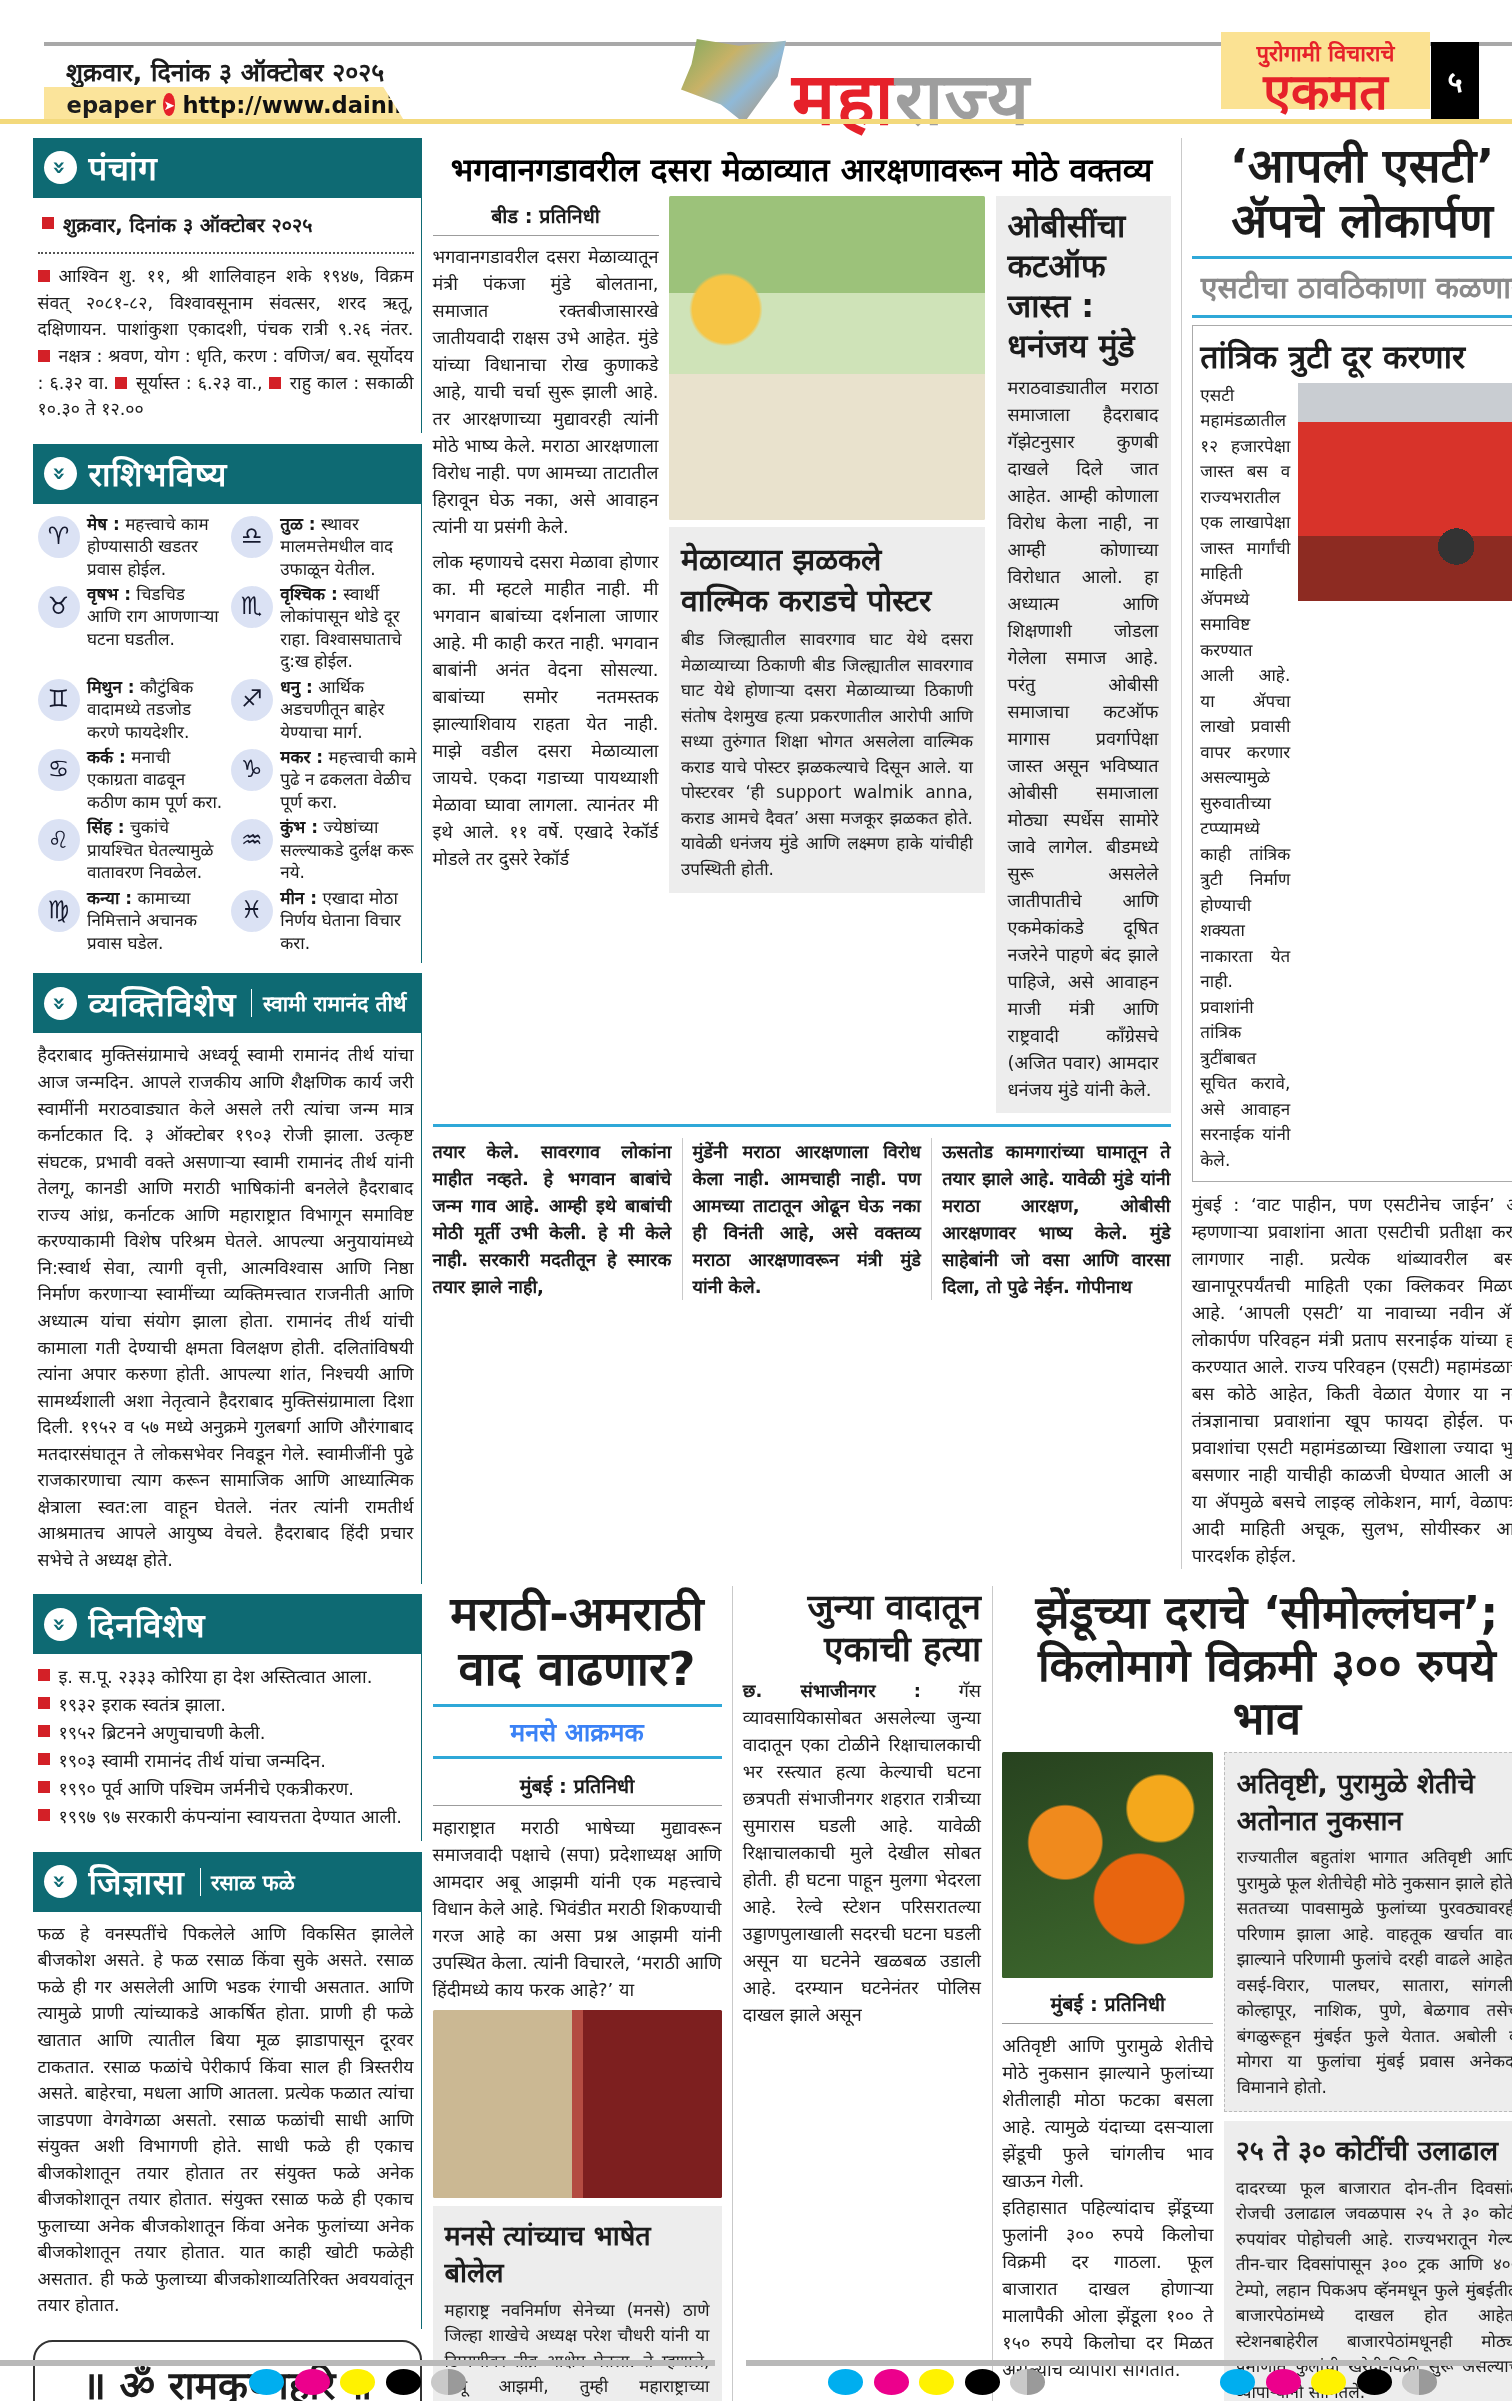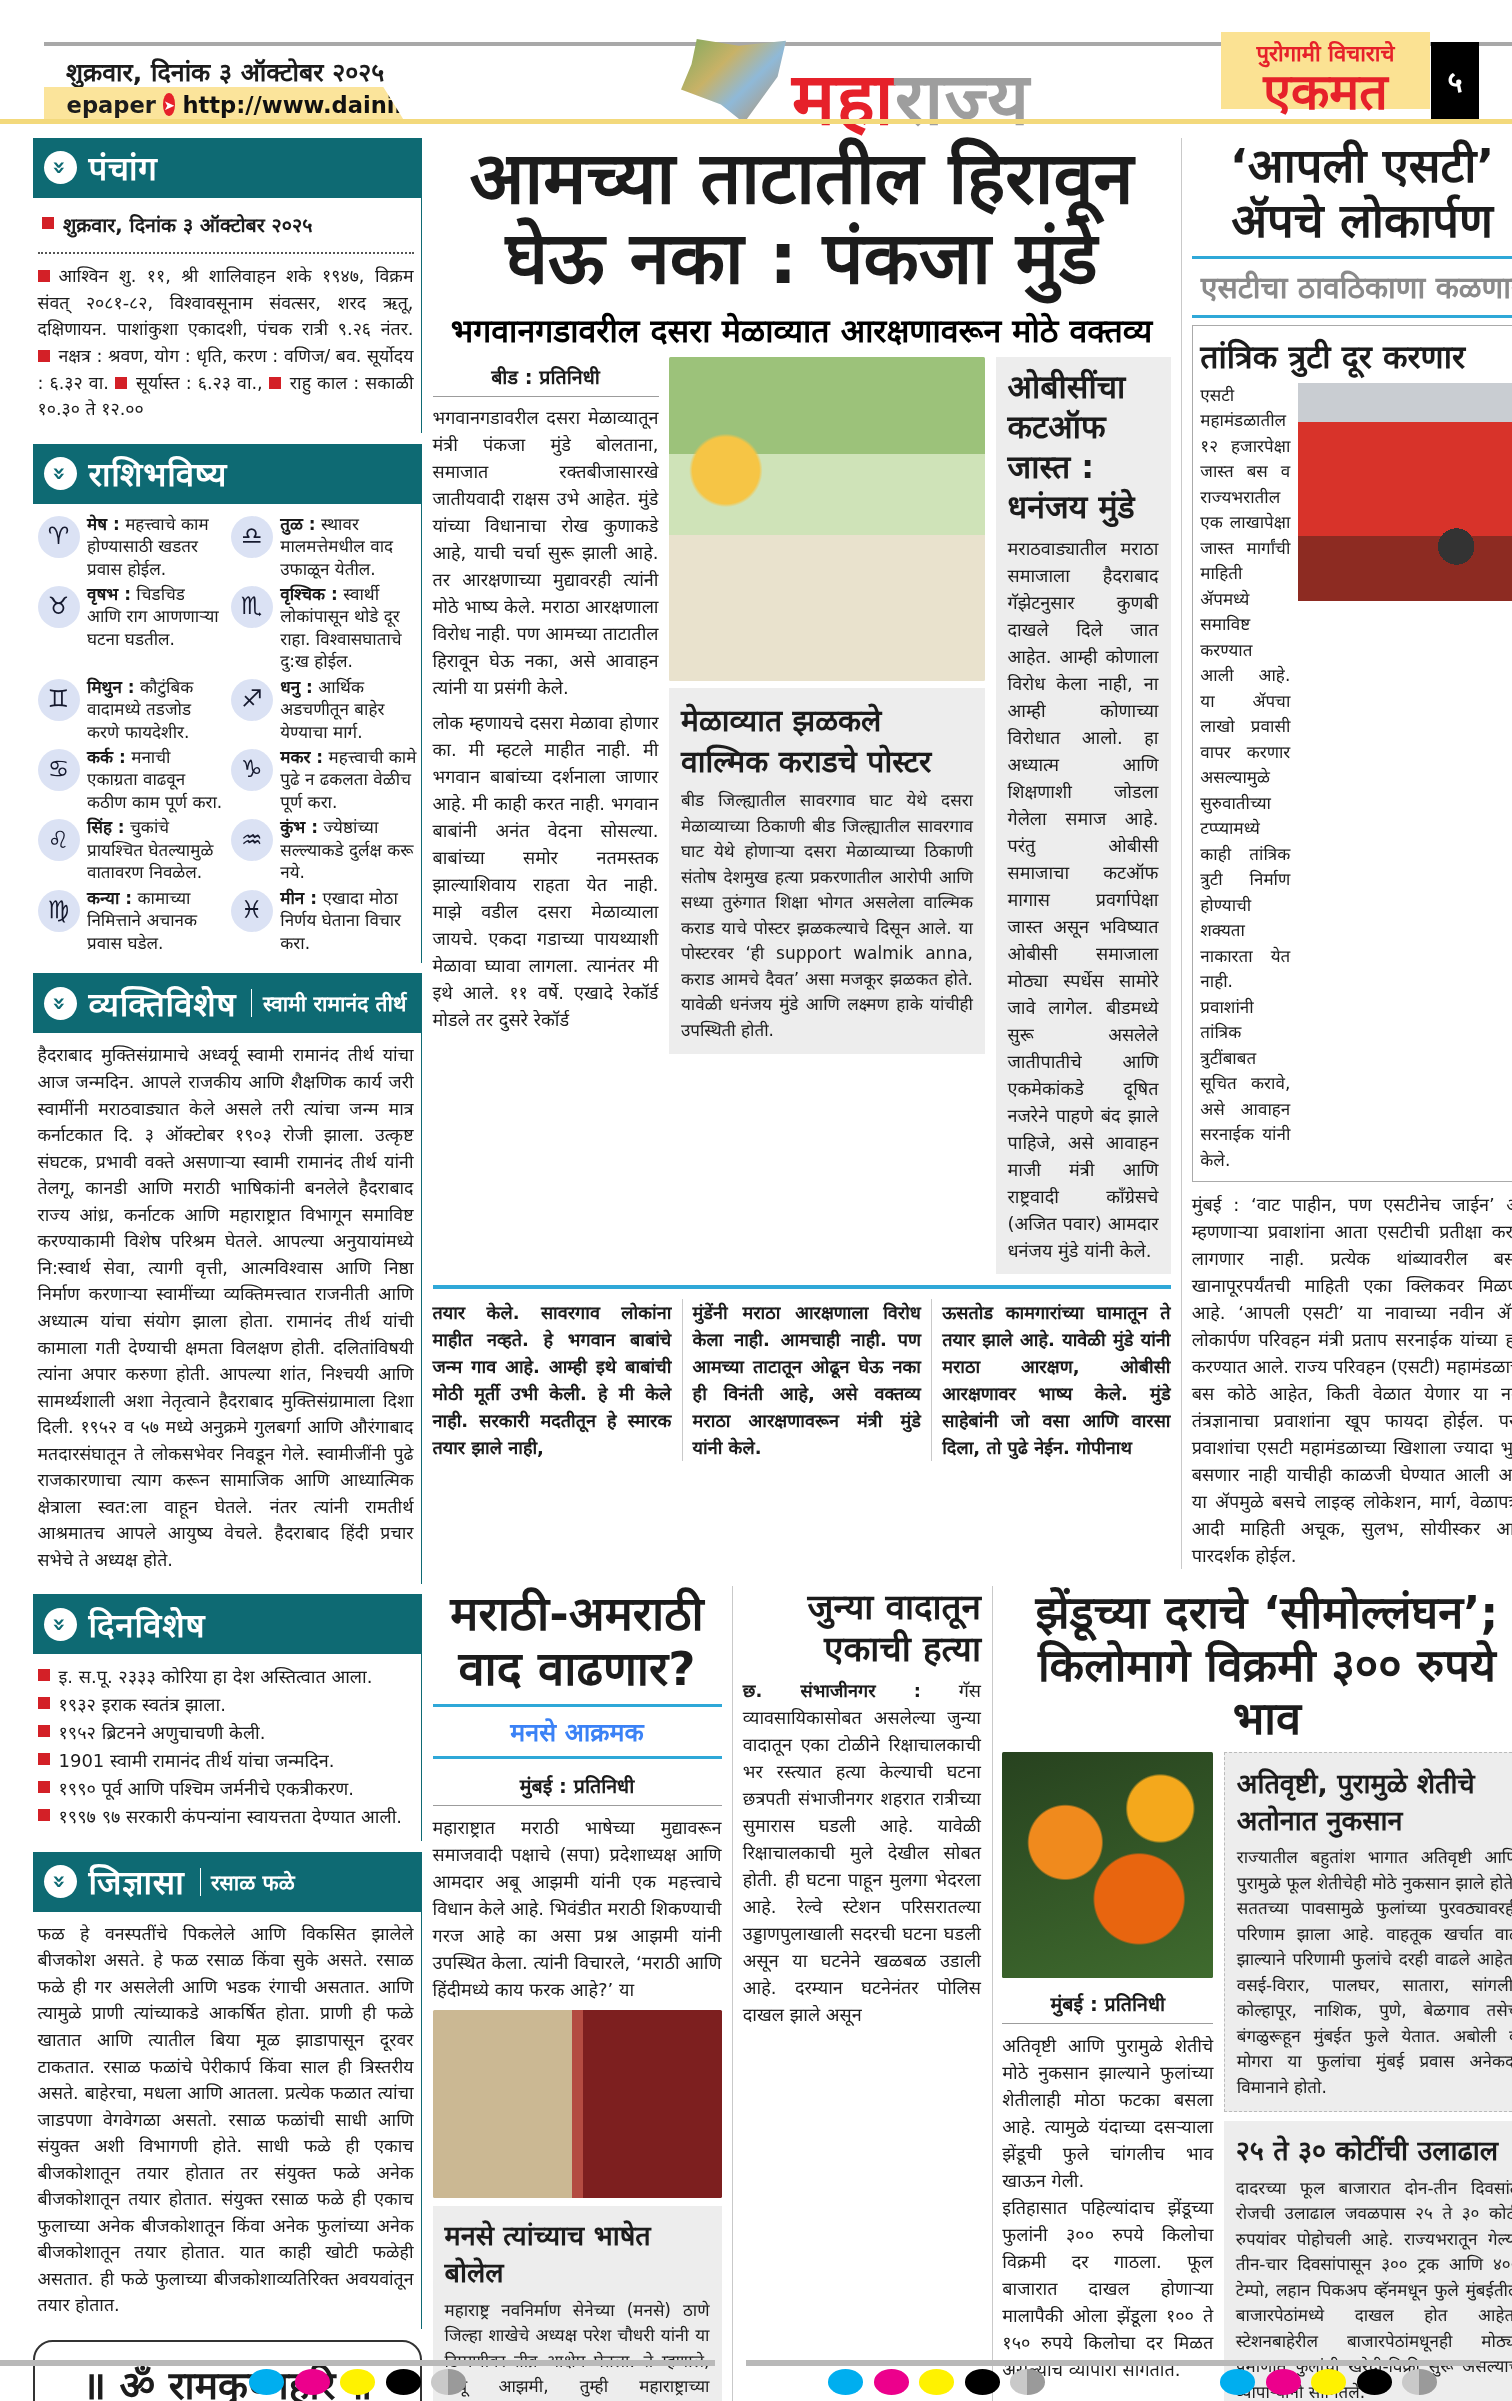--- a/index.html
+++ b/index.html
@@ -223,21 +223,21 @@
           <li>
               <span class="bullet"></span>
               <span>१९३२  इराक स्वतंत्र झाला.</span>
             </li>
           <li>
               <span class="bullet"></span>
               <span>१९५२  ब्रिटनने अणुचाचणी केली.</span>
             </li>
           <li>
               <span class="bullet"></span>
-              <span>1901  स्वामी रामानंद तीर्थ यांचा जन्मदिन.</span>
+              <span>१९०३  स्वामी रामानंद तीर्थ यांचा जन्मदिन.</span>
             </li>
           <li>
               <span class="bullet"></span>
               <span>१९९०  पूर्व आणि पश्चिम जर्मनीचे एकत्रीकरण.</span>
             </li>
           <li>
               <span class="bullet"></span>
               <span>१९९७  ९७ सरकारी कंपन्यांना स्वायत्तता देण्यात आली.</span>
             </li>
         </ul>
@@ -257,21 +257,20 @@
       <section class="dnya">
         <h2>॥ ॐ रामकृष्णहरि ॥</h2>
 
       </section>
     </aside>
 
     <main class="content">
 
       <div class="row" style="margin-bottom:16.6px;">
         <article style="width:738px;flex:none;">
-          <h1 class="lead-h">आमच्या ताटातील हिरावून घेऊ नका : पंकजा मुंडे</h1>
           <div class="lead-sub">भगवानगडावरील दसरा मेळाव्यात आरक्षणावरून मोठे वक्तव्य</div>
           <div style="display:flex;gap:10.5px;">
             <div style="width:226px;flex:none;">
               <div class="byline" style="width:100%;">बीड : प्रतिनिधी</div>
               <div class="bodytx">
                 <p>भगवानगडावरील दसरा मेळाव्यातून मंत्री पंकजा मुंडे बोलताना, समाजात रक्तबीजासारखे जातीयवादी राक्षस उभे आहेत. मुंडे यांच्या विधानाचा रोख कुणाकडे आहे, याची चर्चा सुरू झाली आहे. तर आरक्षणाच्या मुद्यावरही त्यांनी मोठे भाष्य केले. मराठा आरक्षणाला विरोध नाही. पण आमच्या ताटातील हिरावून घेऊ नका, असे आवाहन त्यांनी या प्रसंगी केले.</p>
                 <p>लोक म्हणायचे दसरा मेळावा होणार का. मी म्हटले माहीत नाही. मी भगवान बाबांच्या दर्शनाला जाणार आहे. मी काही करत नाही. भगवान बाबांनी अनंत वेदना सोसल्या. बाबांच्या समोर नतमस्तक झाल्याशिवाय राहता येत नाही. माझे वडील दसरा मेळाव्याला जायचे. एकदा गडाच्या पायथ्याशी मेळावा घ्यावा लागला. त्यानंतर मी इथे आले. ११ वर्षे. एखादे रेकॉर्ड मोडले तर दुसरे रेकॉर्ड</p>
               </div>
             </div>
             <div style="width:316px;flex:none;">

